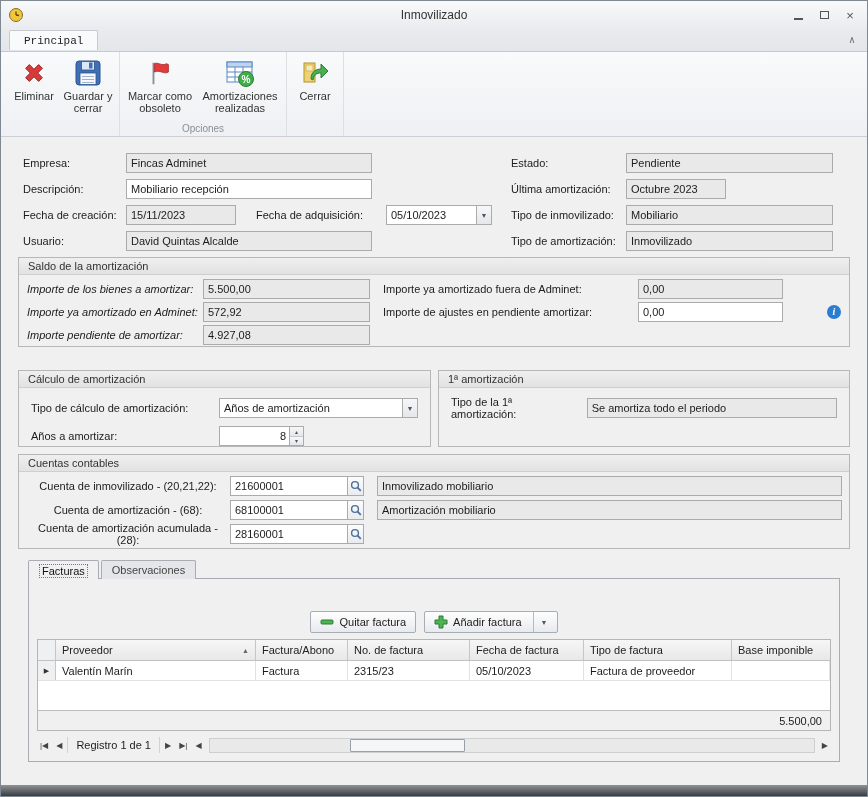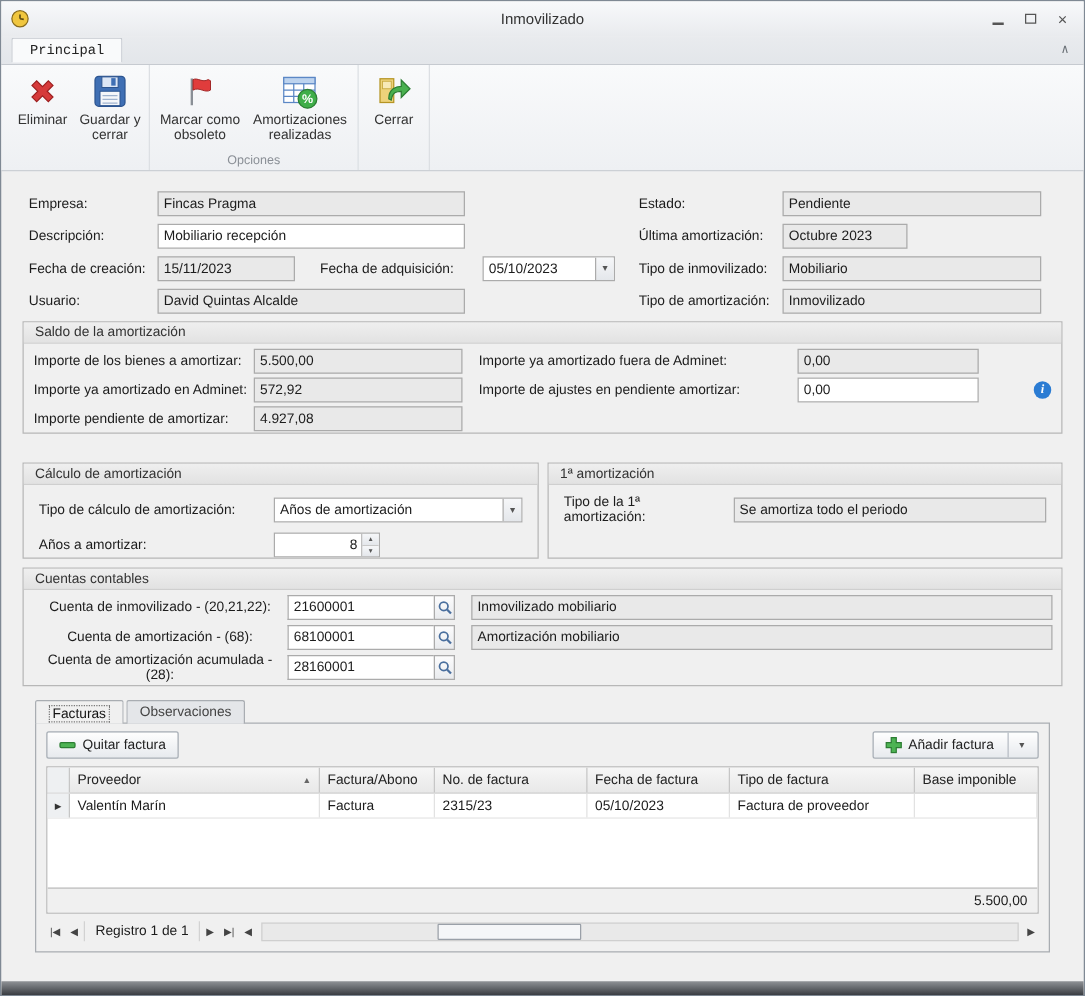--- a/index.html
+++ b/index.html
@@ -30,21 +30,21 @@
   
   .topform { position:relative; height:120px; }
   .af { position:absolute; height:20px; display:flex; align-items:center; white-space:nowrap; }
   .ibox { border:1px solid #ababab; background:#e9e9e9; padding:0 4px; display:flex; align-items:center; height:20px; overflow:hidden; white-space:nowrap; }
   .ibox.edit { background:#fff; }
   .combo-arrow { margin-left:auto; align-self:stretch; width:15px; border-left:1px solid #ababab; background:linear-gradient(#f6f7f9,#e4e7eb); display:flex; align-items:center; justify-content:center; font-size:7px; color:#555; }
 
   .groupbox { border:1px solid #b7b7b7; background:#f0f0f0; margin:0 17px; }
   .ghead { height:17px; background:linear-gradient(#efefef,#e2e2e2); border-bottom:1px solid #cfcfcf; display:flex; align-items:center; padding-left:9px; color:#333; }
   .srow { display:flex; align-items:center; padding:0 8px; margin-top:4px; height:19px; }
-  .srow .l1 { width:176px; flex:none; }
+  .srow .l1 { width:176px; flex:none;font-style:italic; }
   .srow .v1 { width:167px; flex:none; }
   .srow .l2 { margin-left:13px; width:255px; flex:none; }
   .srow .v2 { width:145px; flex:none; }
   .info-icon { margin-left:auto; width:14px; height:14px; border-radius:50%; background:#2b7cd3; color:#fff; font-size:10px; font-style:italic; font-family:"Liberation Serif","DejaVu Serif",serif; display:flex; align-items:center; justify-content:center; font-weight:bold; }
 
   .midrow { display:flex; gap:7px; margin:23px 17px 0; }
   .gb-calc { width:413px; flex:none; }
   .gb-first { flex:1; }
   .crow { display:flex; align-items:center; padding:0 12px; margin-top:10px; height:20px; }
   .crow .cl { width:188px; flex:none; }
@@ -64,21 +64,21 @@
   .acrow .acode { width:117px; flex:none; border-right:none; }
   .lookup-btn { width:17px; height:20px; border:1px solid #ababab; background:linear-gradient(#fcfcfd,#e9ebee); display:flex; align-items:center; justify-content:center; }
   .acrow .adesc { flex:1; margin-left:13px; }
 
   
   .btabs { display:flex; margin:10px 0 0 27px; position:relative; z-index:2; }
   .btab { padding:3px 10px 2px; border:1px solid #a9adb2; border-bottom:none; background:#e4e6e9; margin-right:2px; border-radius:2px 2px 0 0; color:#444; position:relative; top:1px; }
   .btab.active { background:#f0f0f0; color:#111; top:1px; padding-top:4px; }
   .btab.active .btab-label { border:1px dotted #777; padding:0 2px; }
   .tabpanel { margin:0 27px; height:184px; border:1px solid #a9adb2; background:#f0f0f0; padding:6px 8px; display:flex; flex-direction:column; }
-  .panel-toolbar { display:flex; justify-content:space-between; gap:8px; }
+  .panel-toolbar { display:flex; justify-content:center; gap:8px;margin-top:26px; }
   .tbtn { height:22px; display:flex; align-items:center; gap:5px; padding:0 9px; border:1px solid #a6adb5; border-radius:2px; background:linear-gradient(#fefefe,#e7eaee); color:#222; }
   .tbtn .drop { margin-left:6px; padding-left:7px; border-left:1px solid #b6bcc3; font-size:7px; color:#555; align-self:stretch; display:flex; align-items:center; }
 
   
   .grid { margin-top:6px; border:1px solid #b5b5b5; background:#fff; display:flex; flex-direction:column; flex:1; overflow:hidden; }
   .ghrow { display:flex; height:21px; background:linear-gradient(#f6f6f6,#e8e8e8); border-bottom:1px solid #c2c2c2; flex:none; }
   .gh { border-right:1px solid #c6c6c6; padding:0 6px; display:flex; align-items:center; overflow:hidden; white-space:nowrap; color:#222; }
   .gh.sorted { justify-content:space-between; }
   .sort-arrow { font-size:7px; color:#666; margin-left:4px; }
   .c-ind { width:18px; flex:none; background:#eef0f2; }
@@ -204,21 +204,21 @@
           </span>
           <span class="rlabel">Cerrar</span>
         </div>
       </div>
       <div class="rgroup-label"></div>
     </div>
   </div>
 
   <div class="topform">
     <span class="af" style="left:22px;top:16px">Empresa:</span>
-    <span class="af ibox" style="left:125px;top:16px;width:246px">Fincas Pragma</span>
+    <span class="af ibox" style="left:125px;top:16px;width:246px">Fincas Adminet</span>
     <span class="af" style="left:510px;top:16px">Estado:</span>
     <span class="af ibox" style="left:625px;top:16px;width:207px">Pendiente</span>
 
     <span class="af" style="left:22px;top:42px">Descripción:</span>
     <span class="af ibox edit" style="left:125px;top:42px;width:246px">Mobiliario recepción</span>
     <span class="af" style="left:510px;top:42px">Última amortización:</span>
     <span class="af ibox" style="left:625px;top:42px;width:100px">Octubre 2023</span>
 
     <span class="af" style="left:22px;top:68px">Fecha de creación:</span>
     <span class="af ibox" style="left:125px;top:68px;width:110px">15/11/2023</span>

